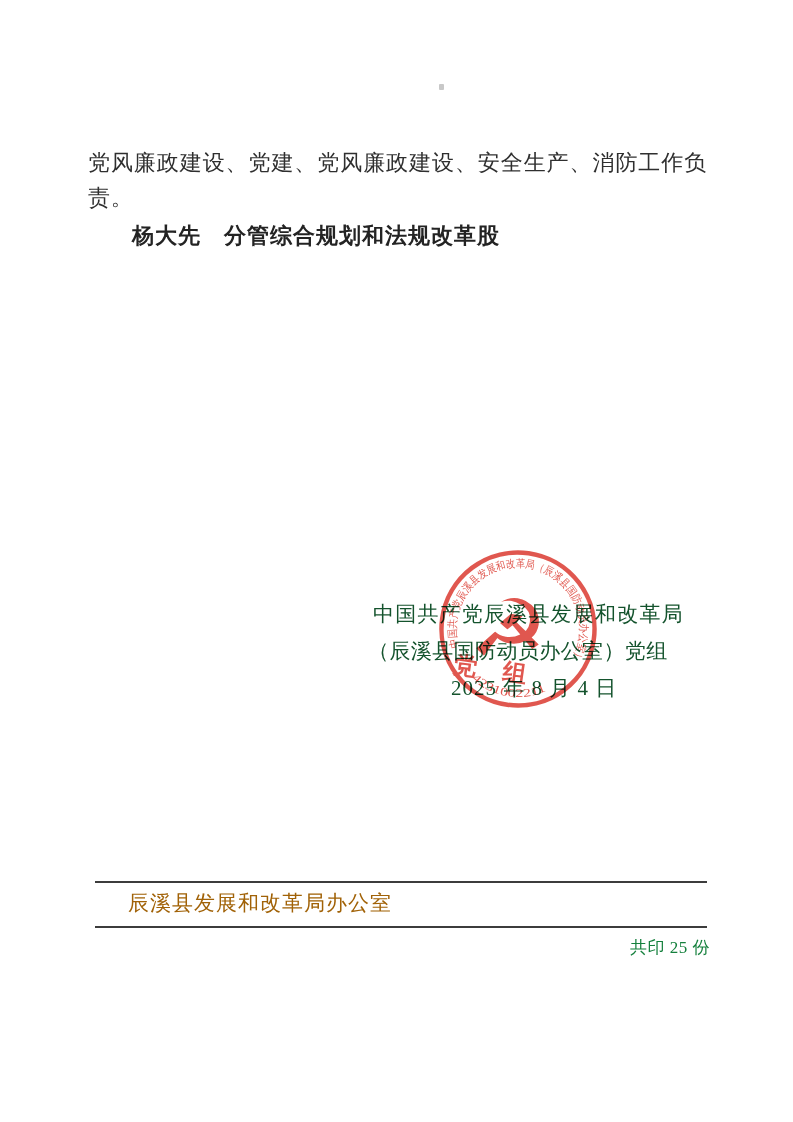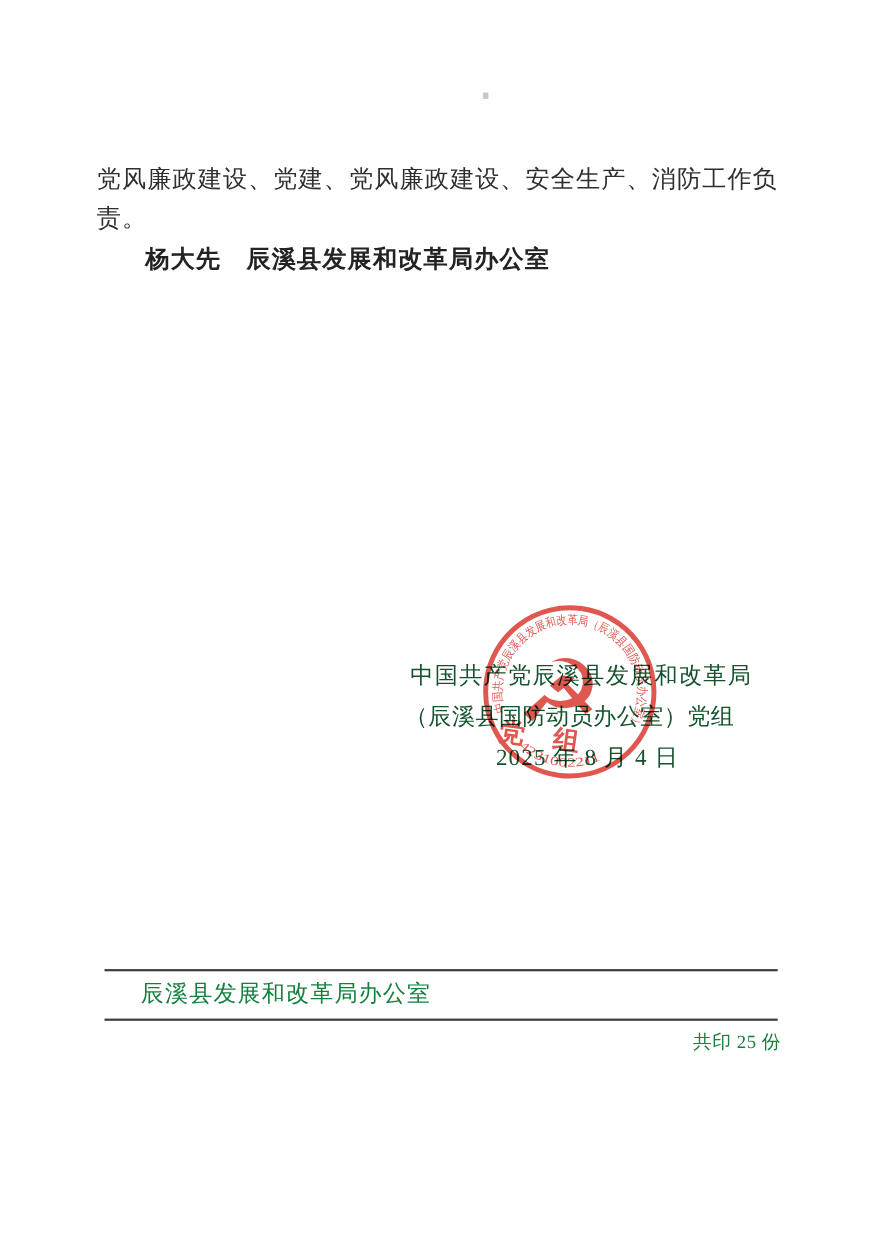--- a/index.html
+++ b/index.html
@@ -70,42 +70,42 @@
   .fl1 { top: 881px; }
   .fl2 { top: 926px; }
   .footer-row {
     position: absolute;
     left: 95px; top: 889px;
     width: 612px;
     display: flex;
     justify-content: space-between;
     align-items: center;
     font-size: 21px;
-    color: #15803d;
+    color: #a16207;
   }
   .footer-issuer { padding-left: 33px; letter-spacing: 1px; }
   .footer-date { padding-right: 12px; letter-spacing: 0.5px; }
   .copies {
     position: absolute;
     right: 83px; top: 936px;
     font-size: 17px;
     letter-spacing: 0.5px;
     color: #15803d;
   }
 </style>
 </head>
 <body>
 
 <div class="page">
 
   <div class="artifact-dot"></div>
 
   <div class="content">
     <p>党风廉政建设、党建、党风廉政建设、安全生产、消防工作负责。</p>
-    <p class="heading">杨大先　辰溪县发展和改革局办公室</p>
+    <p class="heading">杨大先　分管综合规划和法规改革股</p>
   </div>
 
   <div class="signature">
     <div class="sig-line1">中国共产党辰溪县发展和改革局</div>
     <div class="sig-line2">（辰溪县国防动员办公室）党组</div>
     <div class="sig-date">2025 年 8 月 4 日</div>
   </div>
 
   <svg class="seal" viewBox="0 0 162 162" aria-hidden="true">
     <defs>

